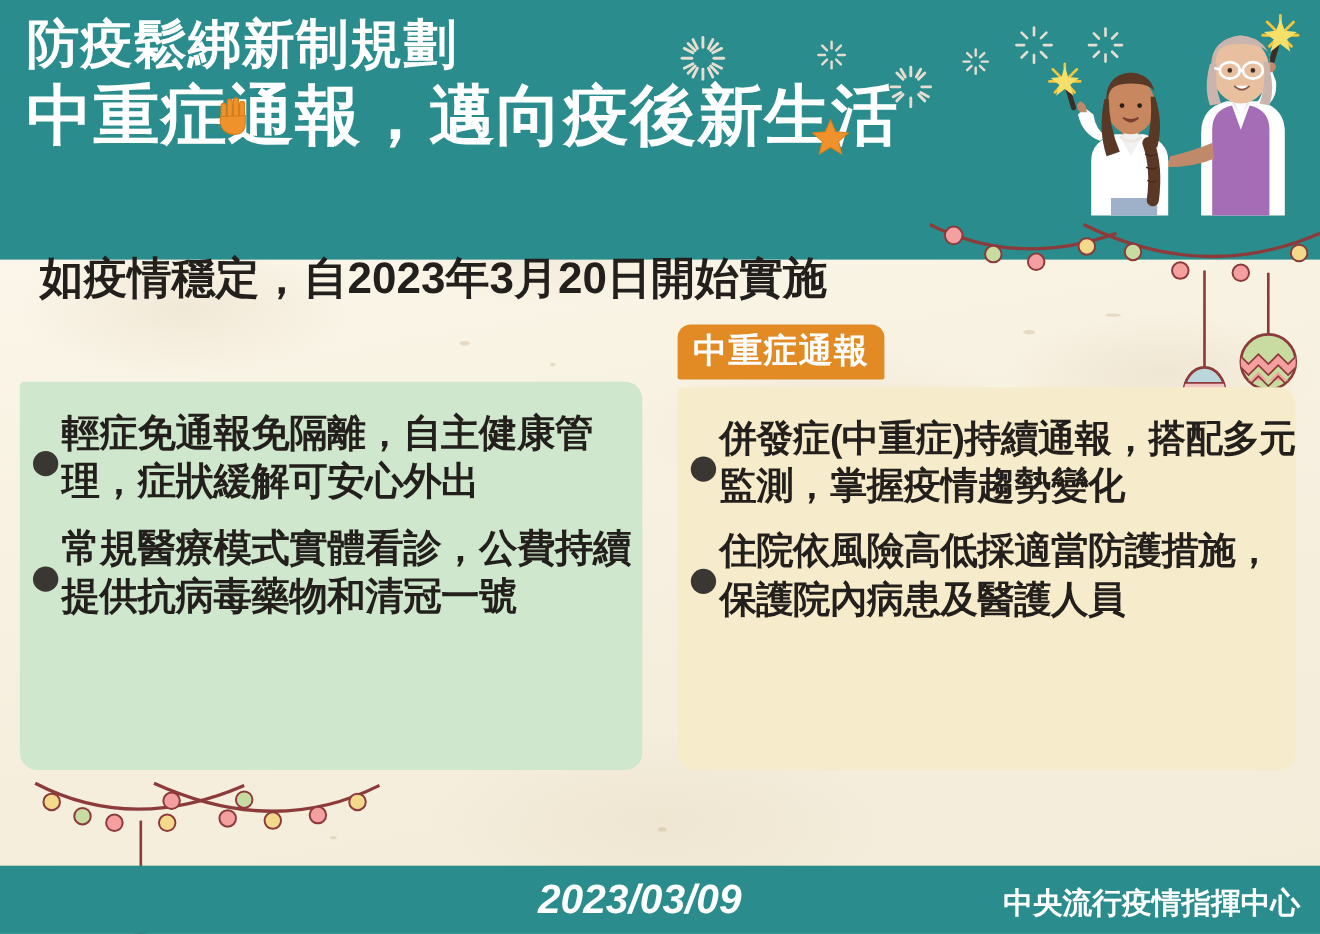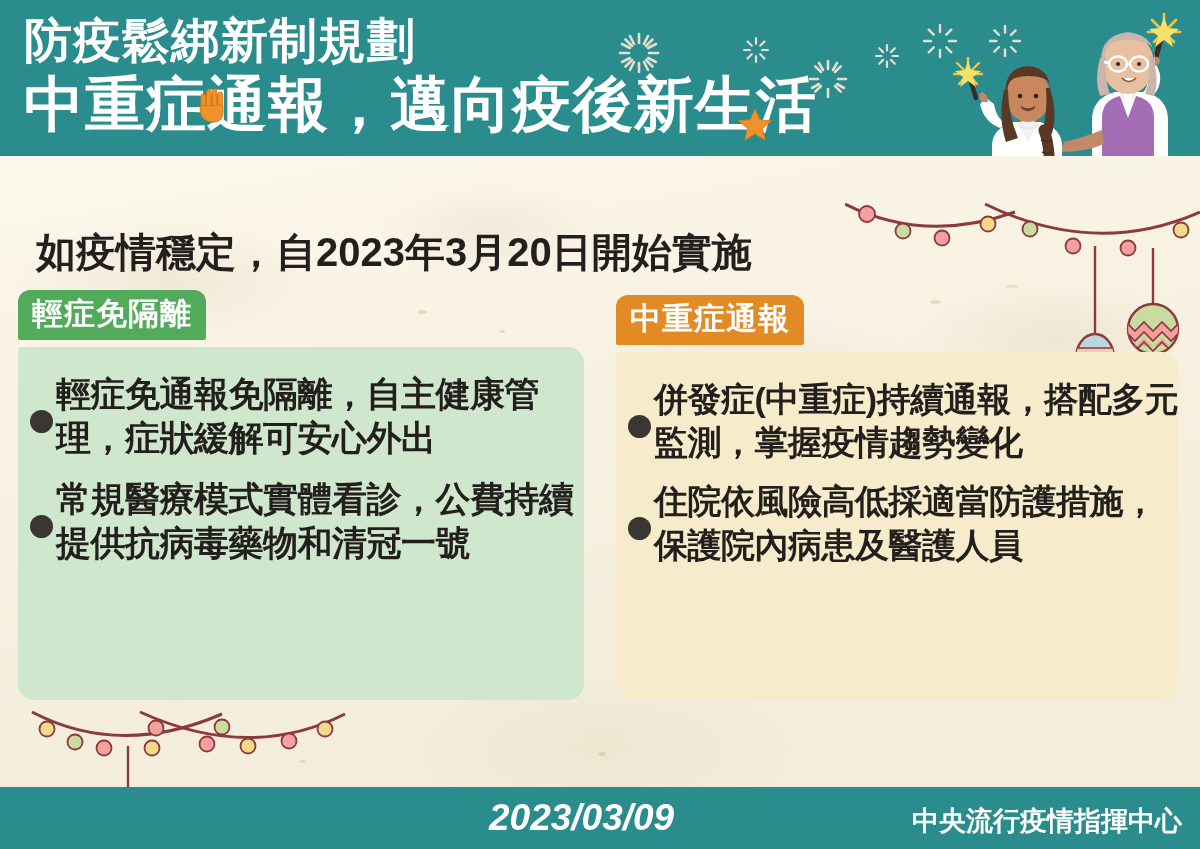--- a/index.html
+++ b/index.html
@@ -38,21 +38,21 @@
     position: absolute;
     border-radius: 50%;
     background: rgba(186,162,120,.30);
   }
 
   
   .header-band {
     position: absolute;
     left: 0; top: 0;
     width: 1200px;
-    height: 156px;
+    height: 236px;
     background: #2a8c8c;
     overflow: hidden;
   }
   .title-block {
     position: absolute;
     left: 24px;
     top: 14px;
     z-index: 6;
   }
   .title-line1 {
@@ -505,21 +505,20 @@
         <path d="M281 142 l9 9 l9 -9 l9 9 l9 -9 l9 9 l9 -9 v8 h-54 z" fill="#f4a0a0"></path>
       </g>
       <g fill="none" stroke="#8c3a3a" stroke-width="1.6" clip-path="url(#clipOrn2)">
         <path d="M281 126 l9 9 l9 -9 l9 9 l9 -9 l9 9 l9 -9"></path>
         <path d="M281 136 l9 9 l9 -9 l9 9 l9 -9 l9 9 l9 -9"></path>
         <path d="M281 146 l9 9 l9 -9 l9 9 l9 -9 l9 9 l9 -9"></path>
       </g>
     </g>
   </svg>
 
-  <div class="tag tag-green">輕症免隔離</div>
   <div class="tag tag-orange">中重症通報</div>
 
   <div class="content-box box-left"></div>
   <div class="content-box box-right"></div>
 
   <div class="bullet-list list-left">
     <div class="bullet-item">
       <span class="bullet-dot"></span>
       <span class="bullet-text">輕症免通報免隔離，自主健康管理，症狀緩解可安心外出</span>
     </div>

